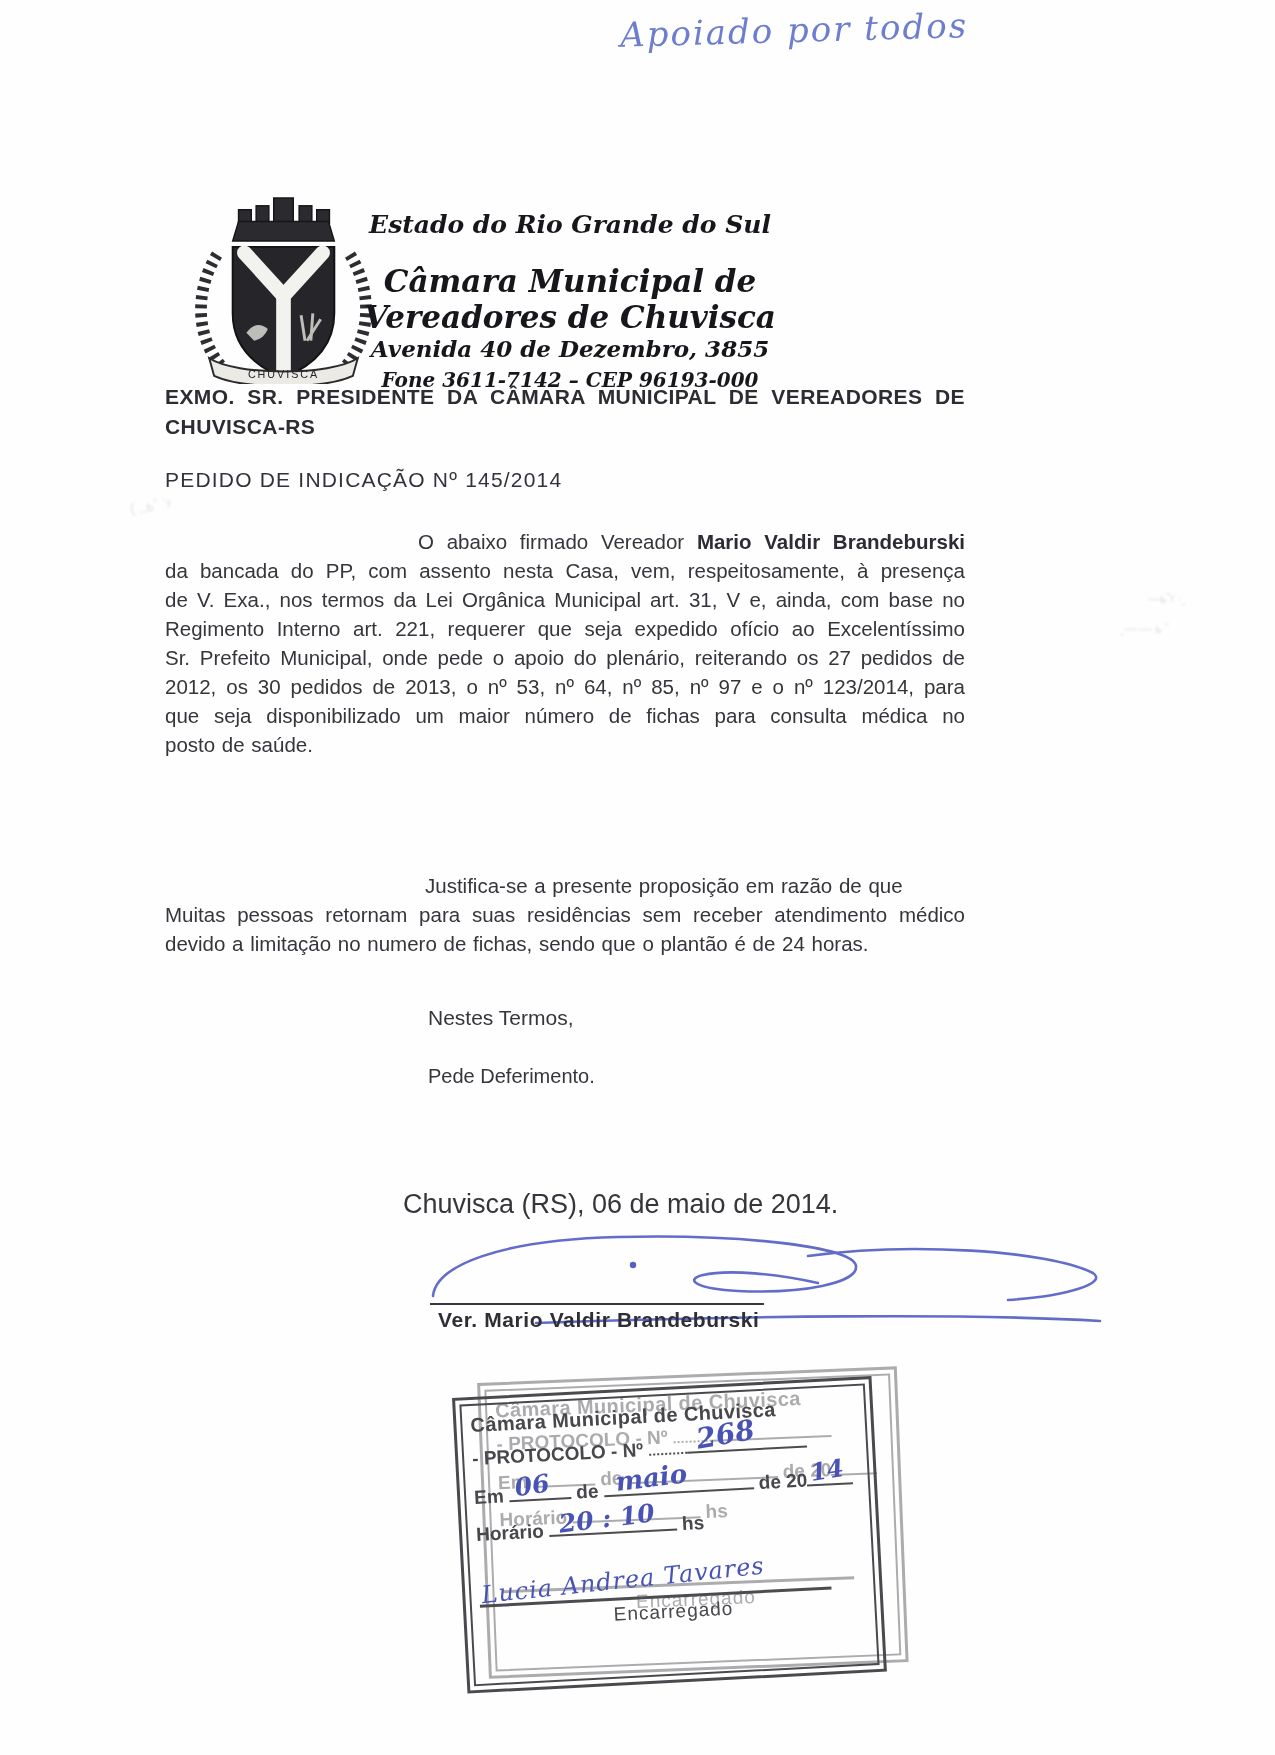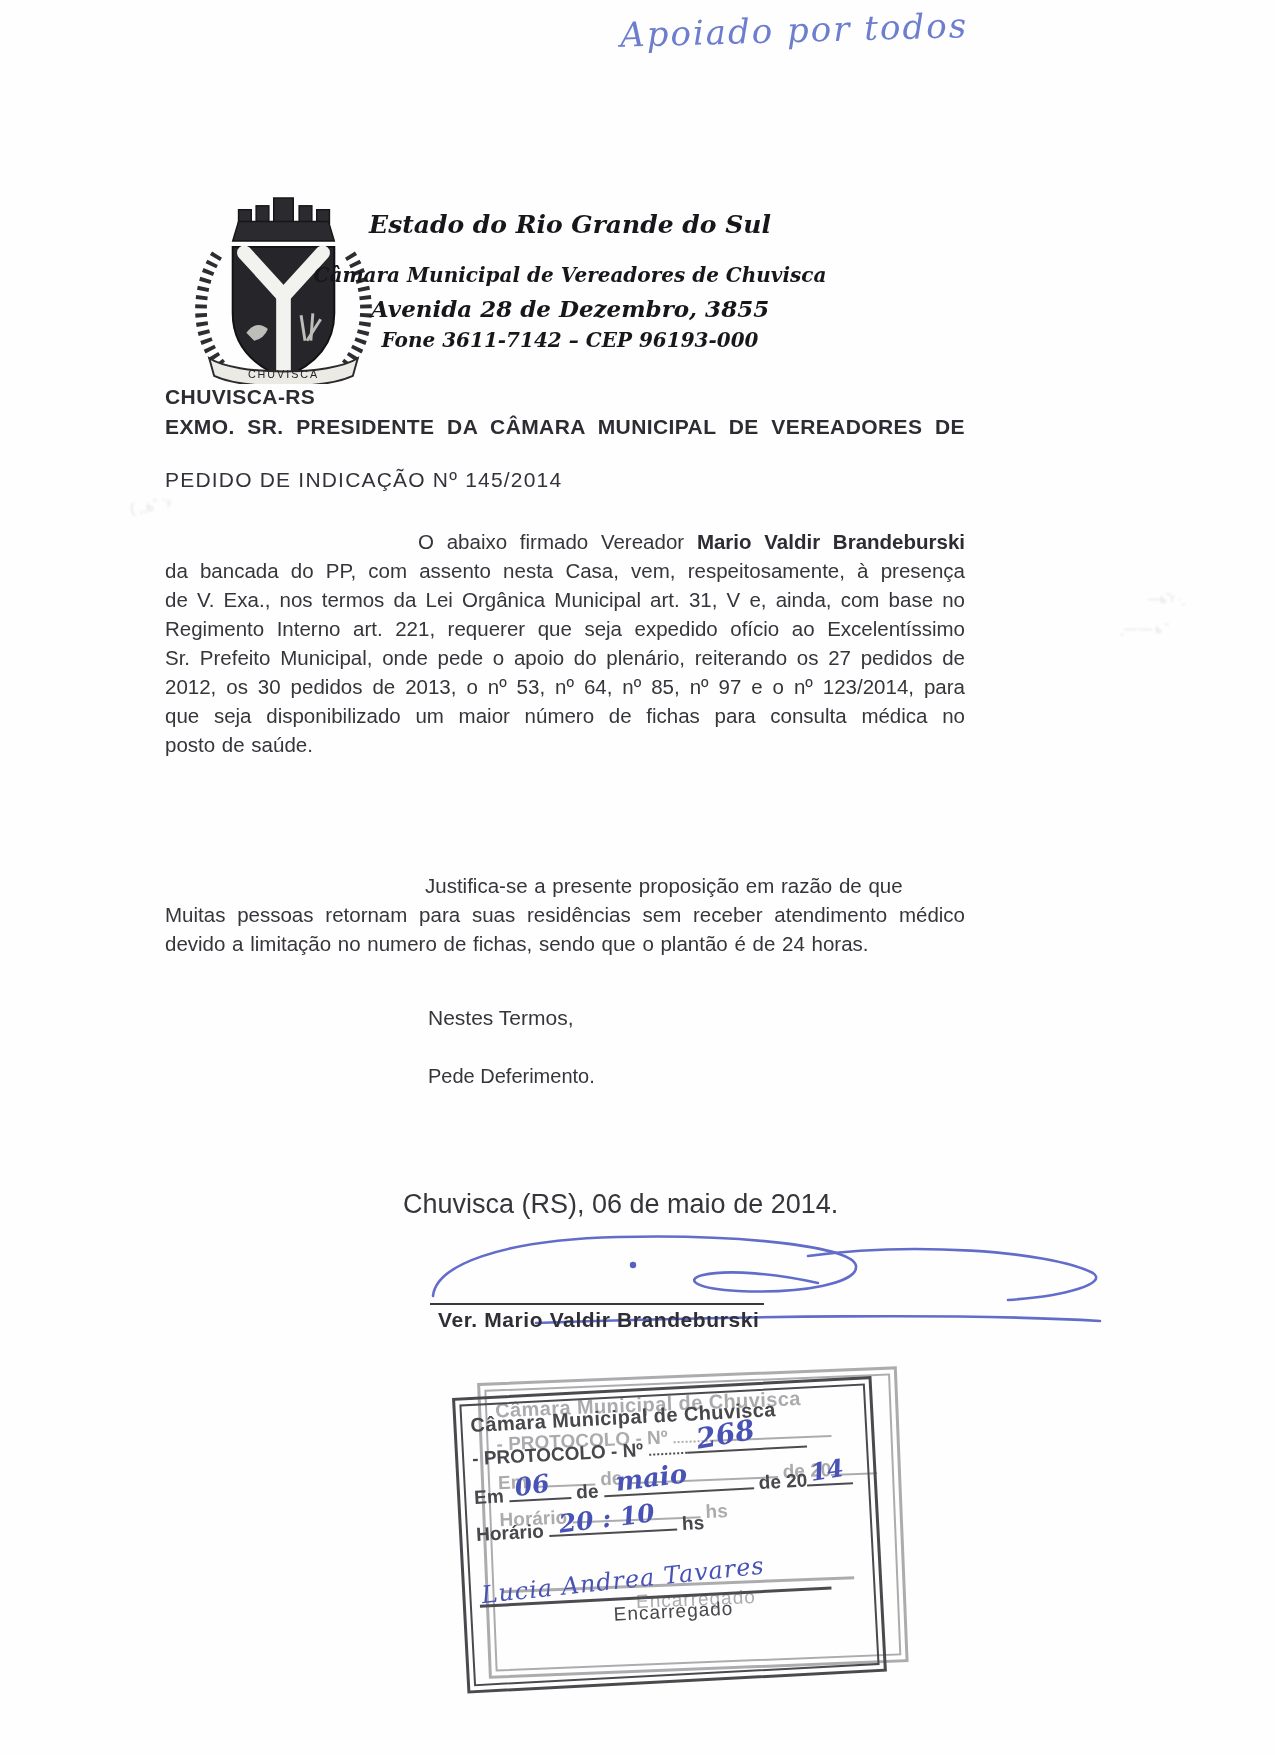--- a/index.html
+++ b/index.html
@@ -12,21 +12,21 @@
     font-style:italic; font-size:34px; color:#6e7ecf; transform:rotate(-1.6deg);
     letter-spacing:2px; }
 
   
   .crest { position:absolute; left:176px; top:184px; }
 
   
   .letterhead { position:absolute; left:300px; top:210px; width:540px; text-align:center;
     font-family:"DejaVu Serif",serif; font-style:italic; font-weight:bold; color:#16161b; }
   .lh1 { font-size:25px; margin-bottom:24px; }
-  .lh2 { font-size:20px; margin-bottom:8px;text-align:center; }
+  .lh2 { font-size:31px; margin-bottom:0;text-align:center; }
   .lh3 { font-size:23px; margin-bottom:6px; }
   .lh4 { font-size:20px; }
 
   .block { position:absolute; left:165px; width:800px; }
   .line { display:block; white-space:nowrap; }
   .just { text-align:justify; text-align-last:justify; }
 
   .recipient { top:382px; font-weight:bold; font-size:21px; line-height:30px;
     color:#2c2c33; letter-spacing:.4px; }
   .docnum  { top:468px; font-size:21px; letter-spacing:1.2px; color:#32323a; }
@@ -112,27 +112,27 @@
         <path d="M134,158 L148,136"></path>
     </g>
 
     <path d="M34,176 C62,194 158,194 186,176 L181,194 C150,208 70,208 39,194 Z" fill="#eceae5" stroke="#2b2b2b" stroke-width="2"></path>
     <text x="110" y="196" text-anchor="middle" font-size="11" letter-spacing="2" fill="#26262a">CHUVISCA</text>
   </svg>
 
   <div class="letterhead">
     <div class="lh1">Estado do Rio Grande do Sul</div>
     <div class="lh2">Câmara Municipal de Vereadores de Chuvisca</div>
-    <div class="lh3">Avenida 28 de Dezembro, 3855</div>
+    <div class="lh3">Avenida 40 de Dezembro, 3855</div>
     <div class="lh4">Fone 3611-7142 – CEP 96193-000</div>
   </div>
 
   <div class="block recipient">
+    <span class="line just">EXMO. SR. PRESIDENTE DA CÂMARA MUNICIPAL DE VEREADORES DE</span>
     <span class="line">CHUVISCA-RS</span>
-    <span class="line just">EXMO. SR. PRESIDENTE DA CÂMARA MUNICIPAL DE VEREADORES DE</span>
   </div>
 
   <div class="block docnum">PEDIDO DE INDICAÇÃO Nº 145/2014</div>
 
   <div class="smudge sm3">( ,,ьˇ ˈʸ</div>
 
   <div class="block para p1">
     <span class="line just indent"><span>O abaixo firmado Vereador</span> <span class="bold-name">Mario Valdir Brandeburski</span></span>
     <span class="line just">da bancada do PP, com assento nesta Casa, vem, respeitosamente, à presença</span>
     <span class="line just">de V. Exa., nos termos da Lei Orgânica Municipal art. 31, V e, ainda, com base no</span>

